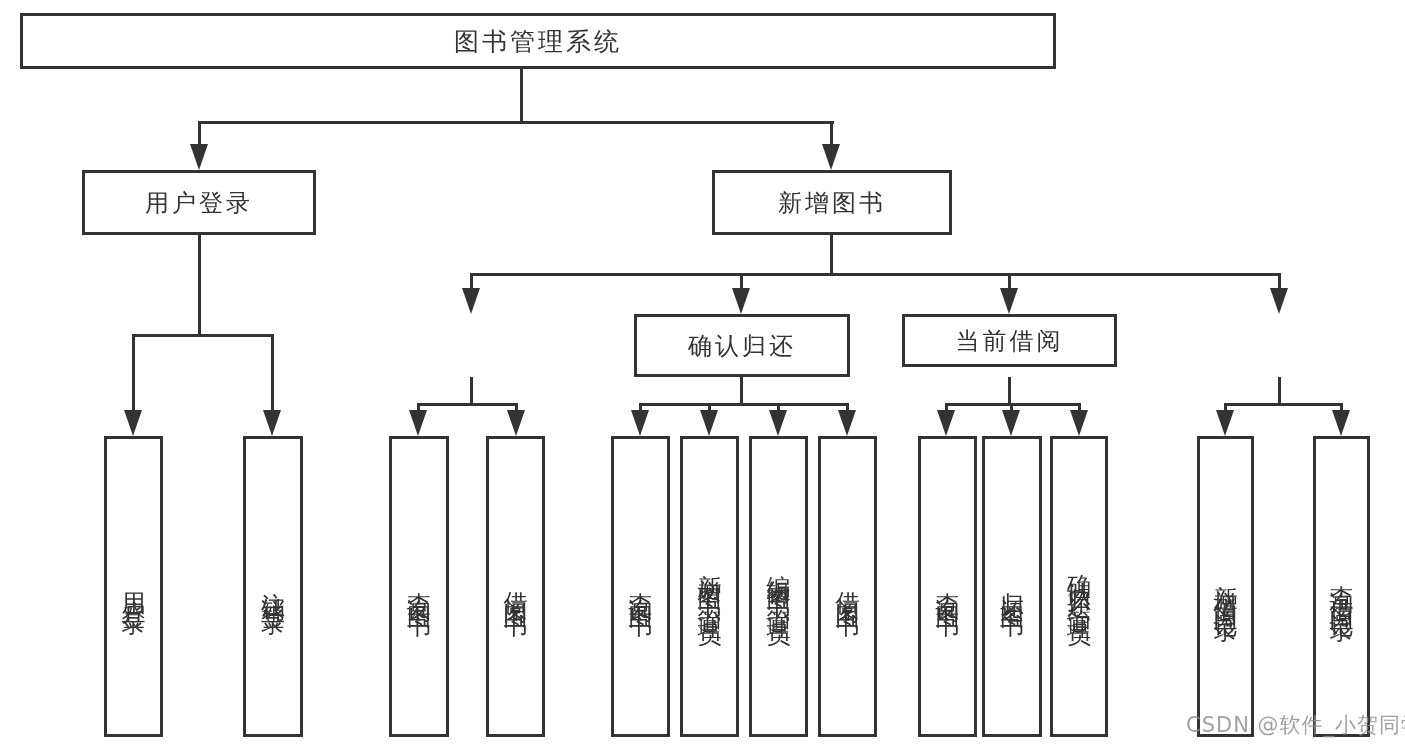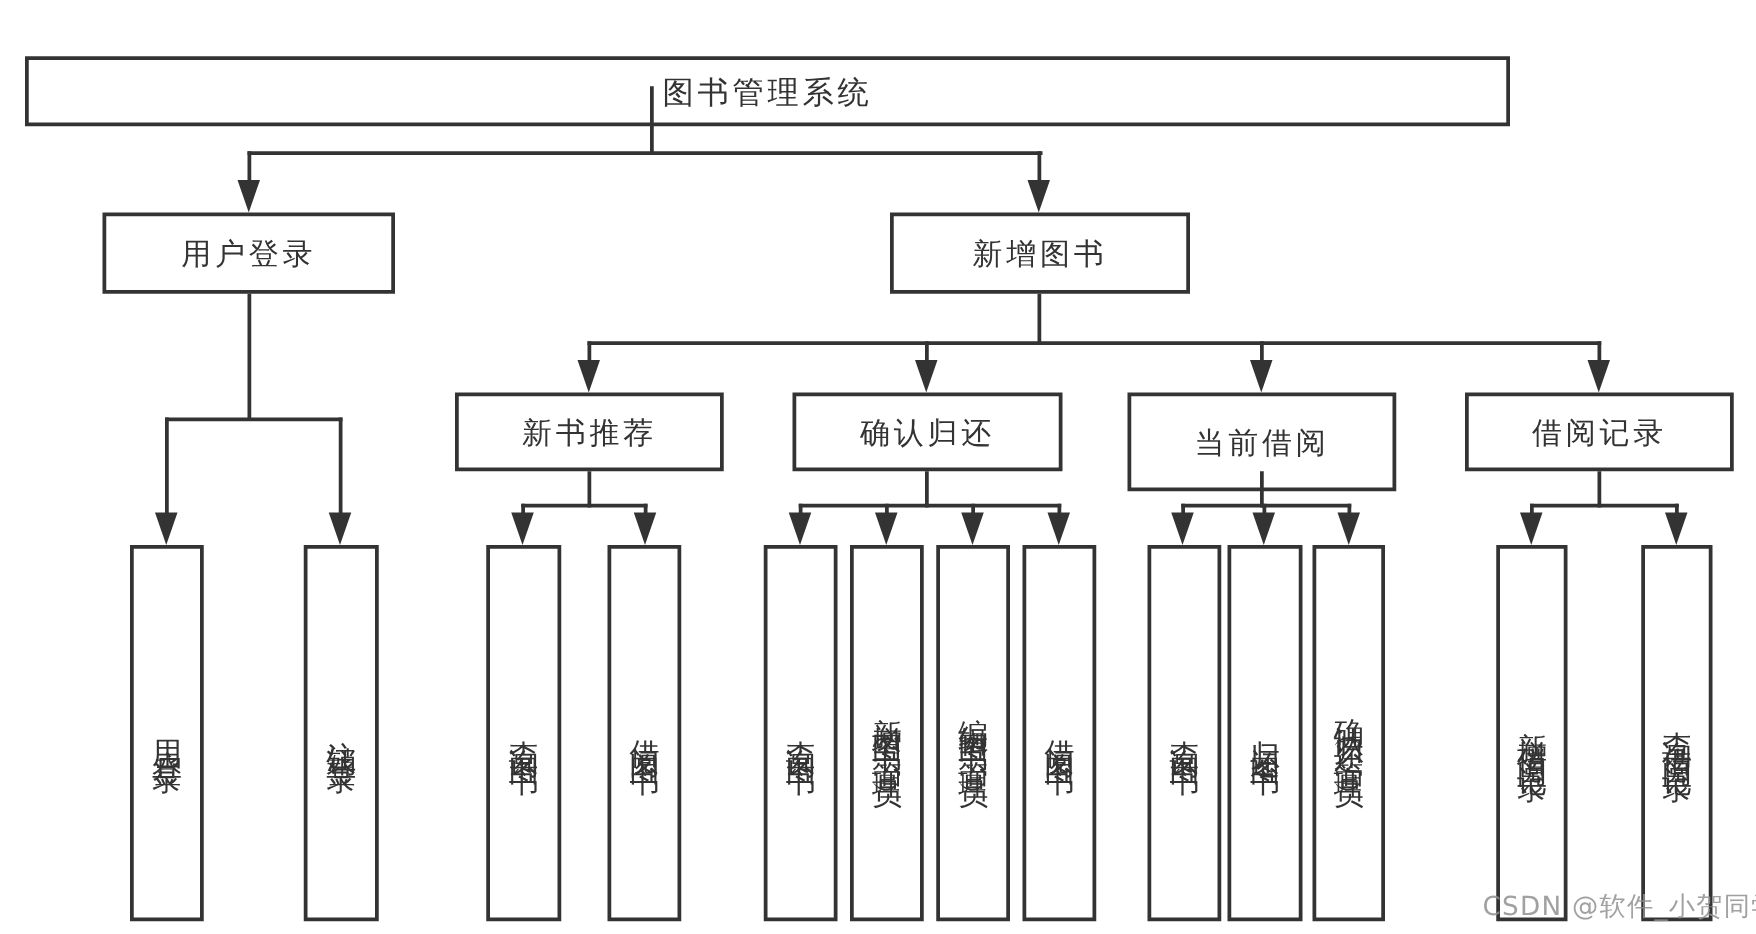--- a/index.html
+++ b/index.html
@@ -69,42 +69,36 @@
     color: rgba(145, 145, 145, 0.85);
     white-space: nowrap;
     z-index: 5;
   }
 </style>
 </head>
 <body>
 
 <div class="stage">
 
-  <div class="box hbox root" style="left:20px; top:13px; width:1188px; height:56px;margin-top:32px;">
+  <div class="box hbox root" style="left:20px; top:13px; width:1036px; height:56px;">
     <span>图书管理系统</span>
   </div>
 
   <div class="box hbox" style="left:82px; top:170px; width:234px; height:65px;">
     <span>用户登录</span>
   </div>
   <div class="box hbox" style="left:712px; top:170px; width:240px; height:65px;">
     <span>新增图书</span>
   </div>
 
-  <div class="box hbox" style="left:364px; top:314px; width:215px; height:63px;">
-    <span>新书推荐</span>
-  </div>
   <div class="box hbox" style="left:634px; top:314px; width:216px; height:63px;">
     <span>确认归还</span>
   </div>
-  <div class="box hbox" style="left:902px; top:314px; width:215px; height:79px;">
+  <div class="box hbox" style="left:902px; top:314px; width:215px; height:53px;">
     <span>当前借阅</span>
-  </div>
-  <div class="box hbox" style="left:1172px; top:314px; width:215px; height:63px;">
-    <span>借阅记录</span>
   </div>
 
   <div class="box vbox" style="left:104px; top:436px; width:59px; height:301px;">
     <span>用户登录</span>
   </div>
   <div class="box vbox" style="left:243px; top:436px; width:60px; height:301px;">
     <span>注销登录</span>
   </div>
 
   <div class="box vbox" style="left:389px; top:436px; width:60px; height:301px;">

